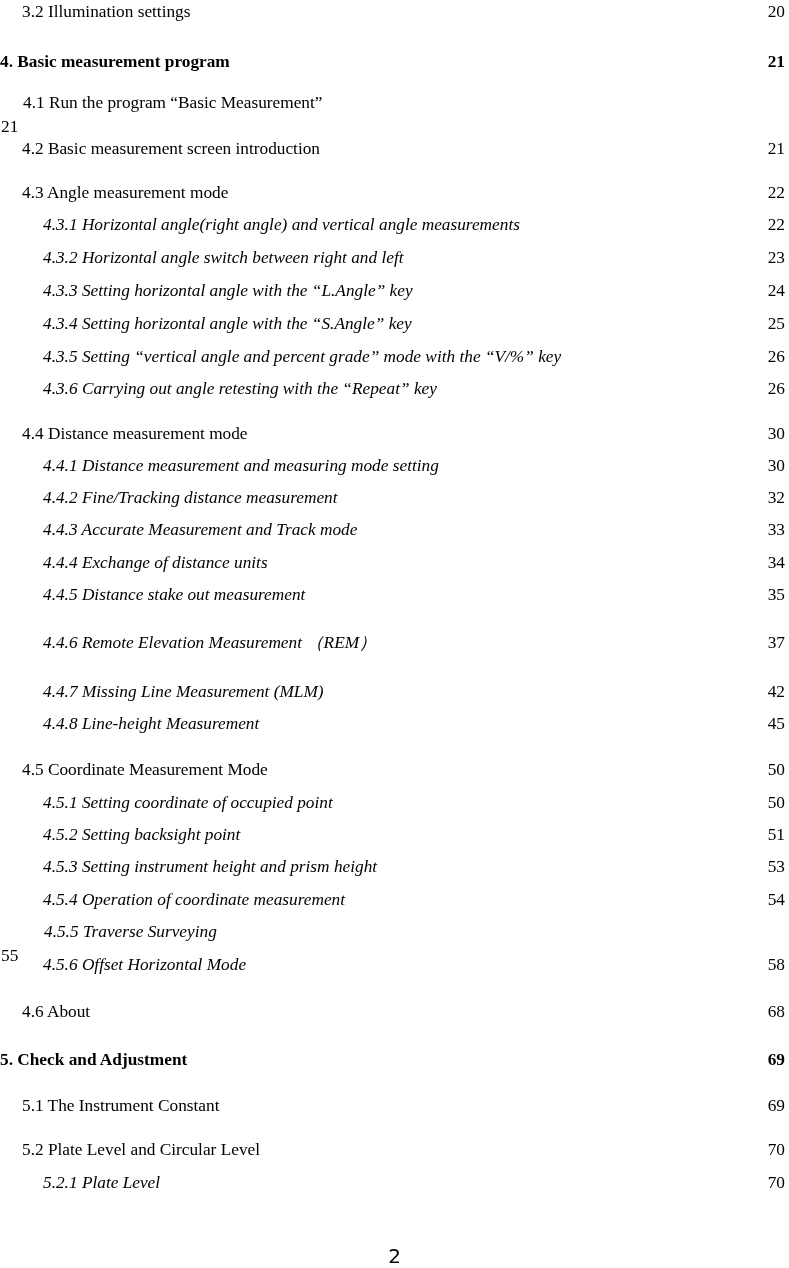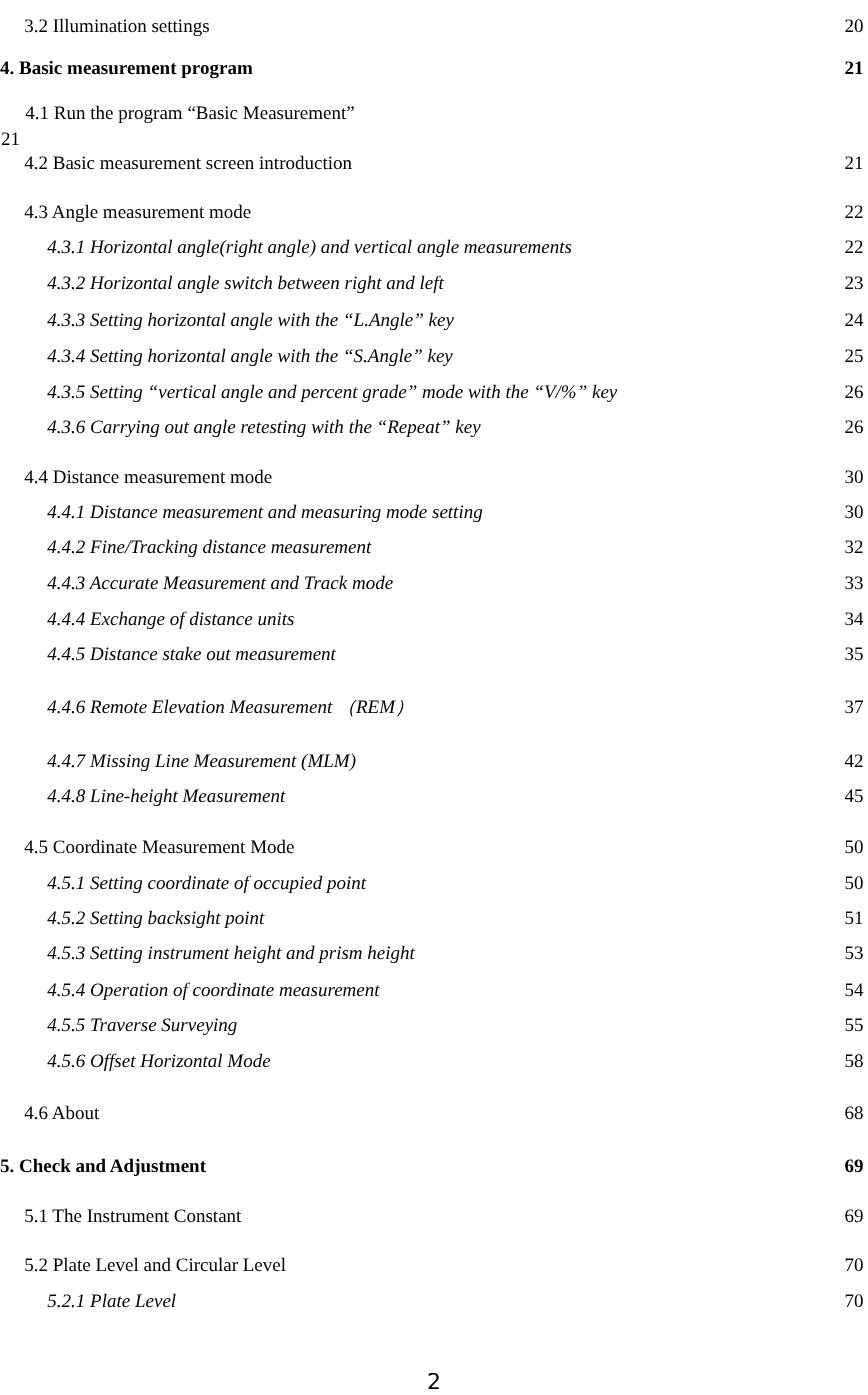--- a/index.html
+++ b/index.html
@@ -29,21 +29,21 @@
     .entry-right { padding-right: 4px; }
     .page-number {
       position: absolute; left: 0; right: 0; top: 1244px;
       text-align: center; font-family: "DejaVu Sans", sans-serif; font-size: 20px;
     }
   </style>
 </head>
 <body>
 
 <div id="toc">
-    <div class="toc-entry lvl1 entry-right" style="top: 12px;">
+    <div class="toc-entry lvl1 entry-right" style="top: 0px;">
       <span class="label">3.2 Illumination settings</span>
       <span class="leader"></span>
       <span class="page">20</span>
     </div>
     <div class="toc-entry lvl0 entry-right" style="top: 50px;">
       <span class="label">4. Basic measurement program</span>
       <span class="leader"></span>
       <span class="page">21</span>
     </div>
     <div class="toc-entry lvl1 entry-right" style="top: 91px; flex-direction: column;">
@@ -154,21 +154,21 @@
     <div class="toc-entry lvl2 entry-right" style="top: 855px;">
       <span class="label">4.5.3 Setting instrument height and prism height</span>
       <span class="leader"></span>
       <span class="page">53</span>
     </div>
     <div class="toc-entry lvl2 entry-right" style="top: 888px;">
       <span class="label">4.5.4 Operation of coordinate measurement</span>
       <span class="leader"></span>
       <span class="page">54</span>
     </div>
-    <div class="toc-entry lvl2 entry-right" style="top: 920px;">
+    <div class="toc-entry lvl2 entry-right" style="top: 920px; flex-direction: column;">
       <span class="label">4.5.5 Traverse Surveying</span>
       <span class="leader"></span>
       <span class="page">55</span>
     </div>
     <div class="toc-entry lvl2 entry-right" style="top: 953px;">
       <span class="label">4.5.6 Offset Horizontal Mode</span>
       <span class="leader"></span>
       <span class="page">58</span>
     </div>
     <div class="toc-entry lvl1 entry-right" style="top: 1000px;">

